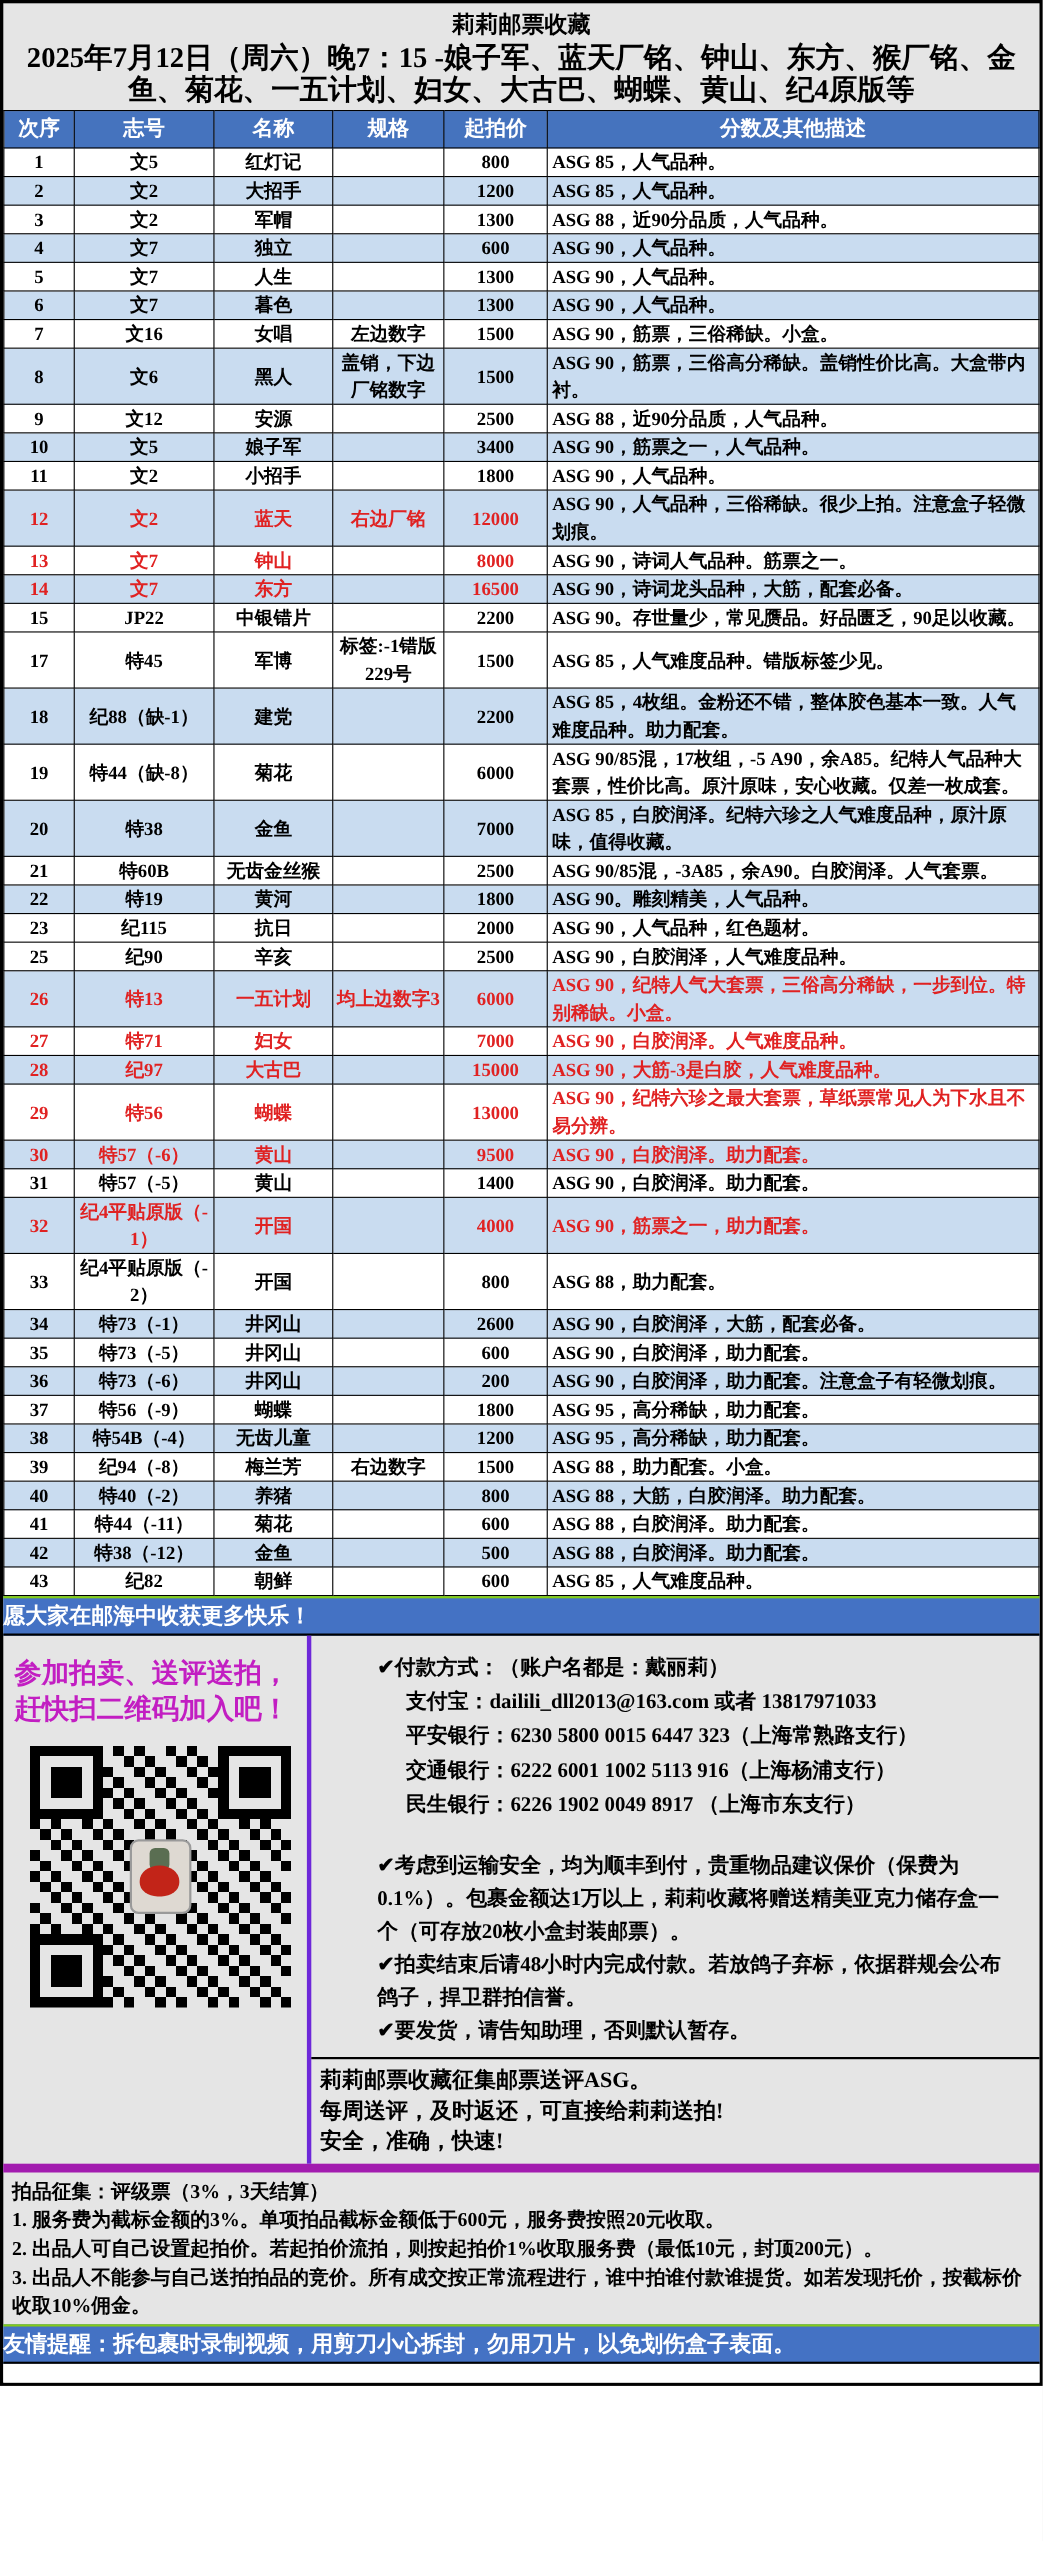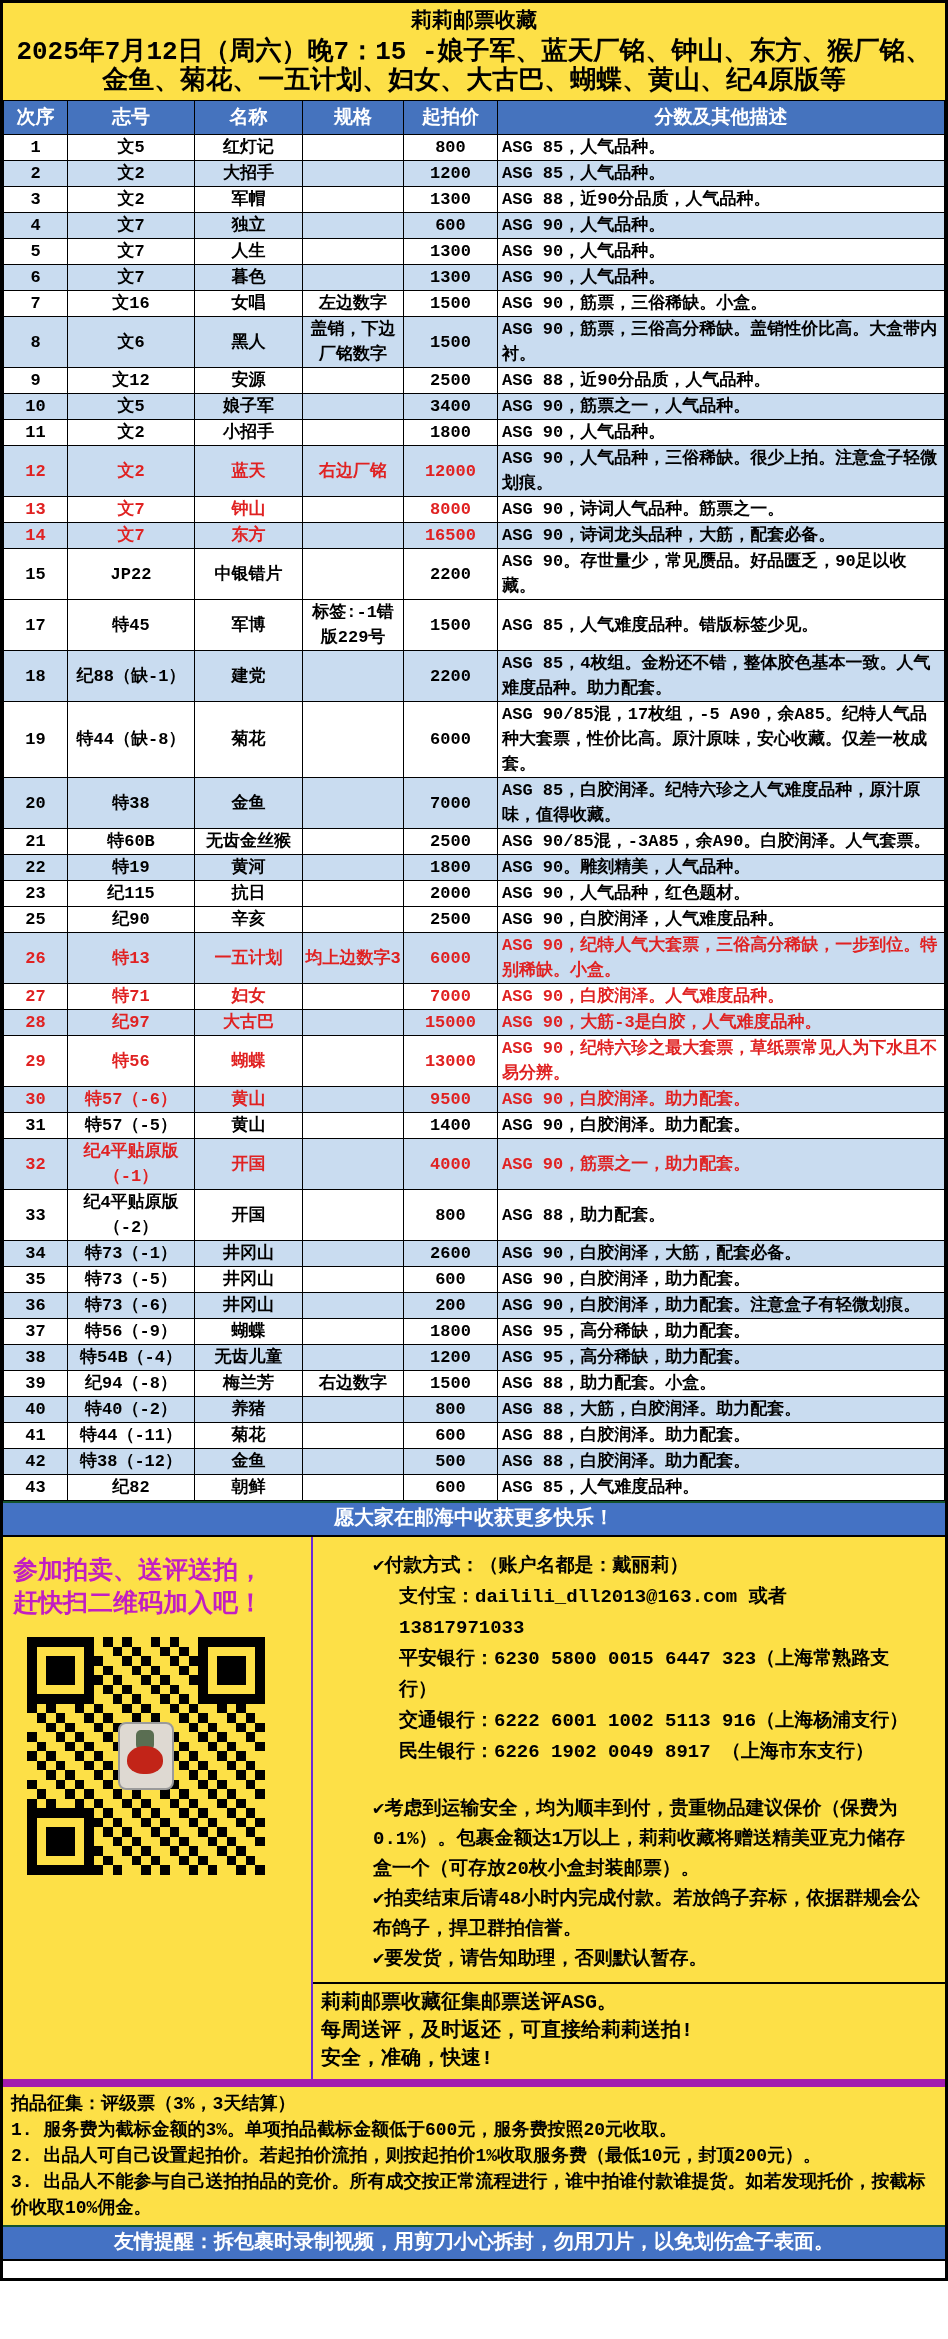--- a/index.html
+++ b/index.html
@@ -1,19 +1,19 @@
 <!DOCTYPE html>
 <html><head>
 <meta charset="utf-8">
 <style>
   html,body{margin:0;padding:0;background:#fff;}
   .page{
-    width:948px; box-sizing:border-box; background:#fde047; color:#000;
+    width:948px; box-sizing:border-box; background:#e5e5e5; color:#000;
     border:3px solid #000;
-    font-family:Liberation Mono, monospace;
+    font-family:Liberation Serif, serif;
   }
   
   .top{padding:5px 6px 4px 6px; text-align:center;}
   .title{font-size:21px; font-weight:700; line-height:28px;}
   .subtitle{font-size:26px; font-weight:700; line-height:29px; margin-top:2px;}
   
   table.auction{width:100%; border-collapse:collapse; table-layout:fixed;}
   table.auction th, table.auction td{
     border:1px solid #000; font-size:17px; line-height:25px; font-weight:700;
     padding:0 2px; text-align:center; vertical-align:middle; word-break:break-all;
@@ -21,28 +21,28 @@
   table.auction th{
     background:#4573BE; color:#fff; font-size:19px; height:33px; line-height:22px;
   }
   table.auction td.desc{text-align:left; padding:0 4px; word-break:normal; overflow-wrap:anywhere;}
   tr.white{background:#ffffff;}
   tr.blue{background:#C9DCF0;}
   td.red{color:#E02222;}
   table.auction tbody tr{height:26px;}
   
   .banner{
-    background:#4472C4; color:#fff; text-align:center; font-weight:700;
+    background:#4472C4; color:#fff; font-weight:700;
     font-size:20px; line-height:32px; height:32px;
-    border-top:2px solid #14532d; border-bottom:2px solid #000;
+    border-top:2px solid #84cc16; border-bottom:2px solid #000;
   }
   
   .twocol{display:flex; align-items:stretch;}
   .col-left{
-    width:310px; box-sizing:border-box; border-right:2px solid #6d28d9;
+    width:280px; box-sizing:border-box; border-right:4px solid #6d28d9;
     padding:18px 8px 8px 10px;
   }
   .magenta{color:#C21EC2; font-weight:700; font-size:25px; line-height:33px; white-space:nowrap;}
   .qr-wrap{position:relative; width:238px; height:238px; margin:16px 0 0 14px;}
   .qr-wrap svg{width:238px; height:238px; display:block;}
   .qr-center{
     position:absolute; left:50%; top:50%; transform:translate(-50%,-50%);
     width:52px; height:64px; background:#ded9d2; border:2px solid #9a9a9a; border-radius:8px;
   }
   .qr-center::after{

